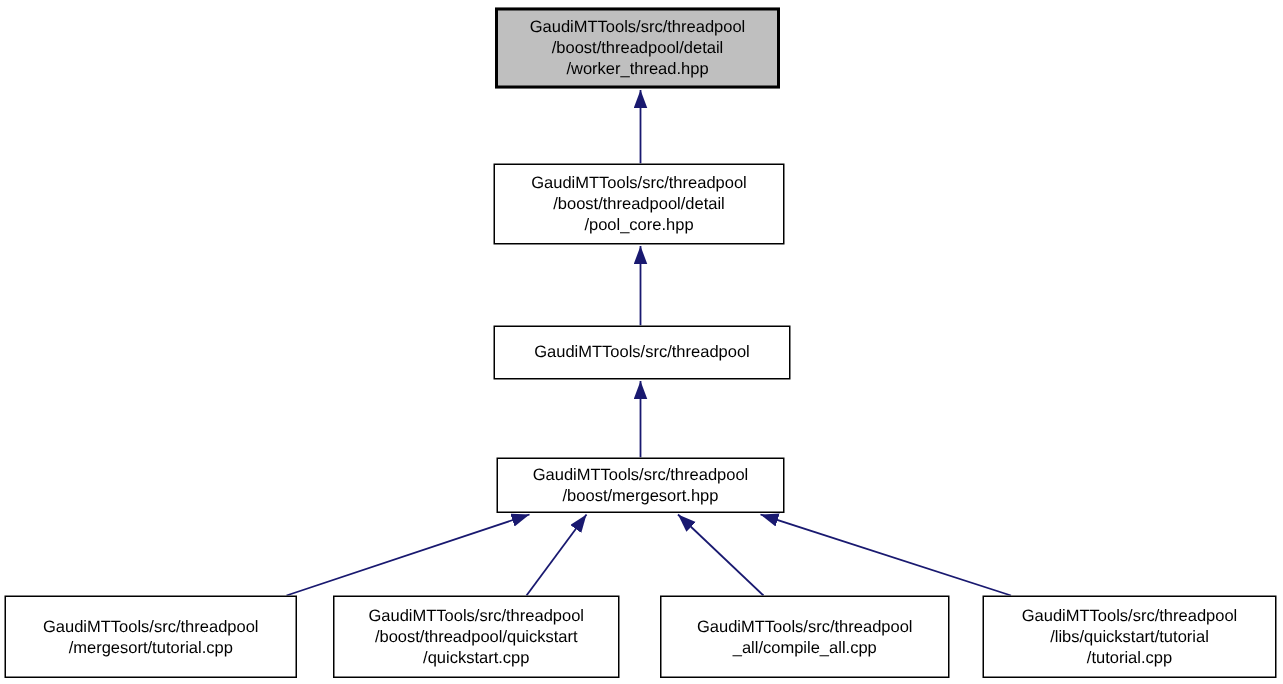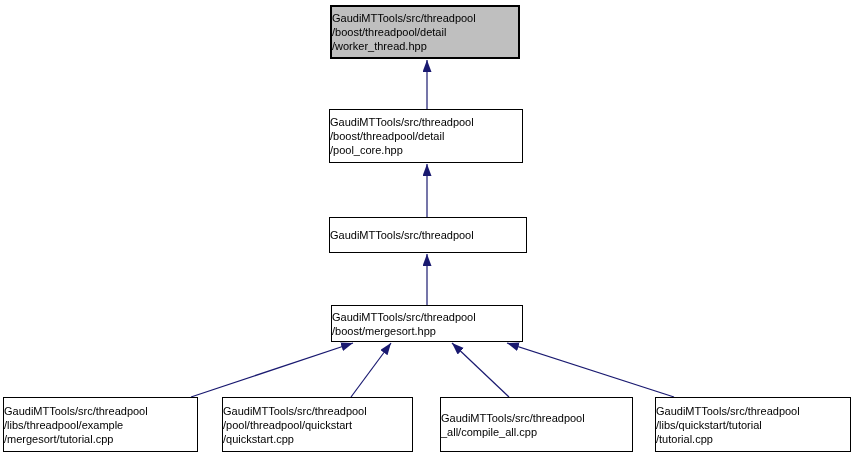--- a/index.html
+++ b/index.html
@@ -33,21 +33,21 @@
   .node {
     position: absolute;
     background: var(--node-fill);
     border: 1px solid var(--node-border);
     color: var(--text);
     font-size: 11px;
     line-height: 14px;
     display: flex;
     flex-direction: column;
     justify-content: center;
-    align-items: flex-start;
+    align-items: center;
     text-align: center;
     white-space: nowrap;
     cursor: pointer;
   }
   .node.highlighted {
     background: var(--highlight-fill);
     border-width: 2px;
     cursor: default;
   }
   .node span { display: block; }
@@ -88,27 +88,26 @@
     <span>GaudiMTTools/src/threadpool</span>
   </div>
 
   <div class="node" style="left:331px; top:305px; width:192px; height:37px;">
     <span>GaudiMTTools/src/threadpool</span>
     <span>/boost/mergesort.hpp</span>
   </div>
 
   <div class="node" style="left:3px; top:397px; width:195px; height:55px;">
     <span>GaudiMTTools/src/threadpool</span>
-    <span>/libs/threadpool/example</span>
     <span>/mergesort/tutorial.cpp</span>
   </div>
 
   <div class="node" style="left:222px; top:397px; width:191px; height:55px;">
     <span>GaudiMTTools/src/threadpool</span>
-    <span>/pool/threadpool/quickstart</span>
+    <span>/boost/threadpool/quickstart</span>
     <span>/quickstart.cpp</span>
   </div>
 
   <div class="node" style="left:440px; top:397px; width:193px; height:55px;">
     <span>GaudiMTTools/src/threadpool</span>
     <span>_all/compile_all.cpp</span>
   </div>
 
   <div class="node" style="left:655px; top:397px; width:196px; height:55px;">
     <span>GaudiMTTools/src/threadpool</span>

